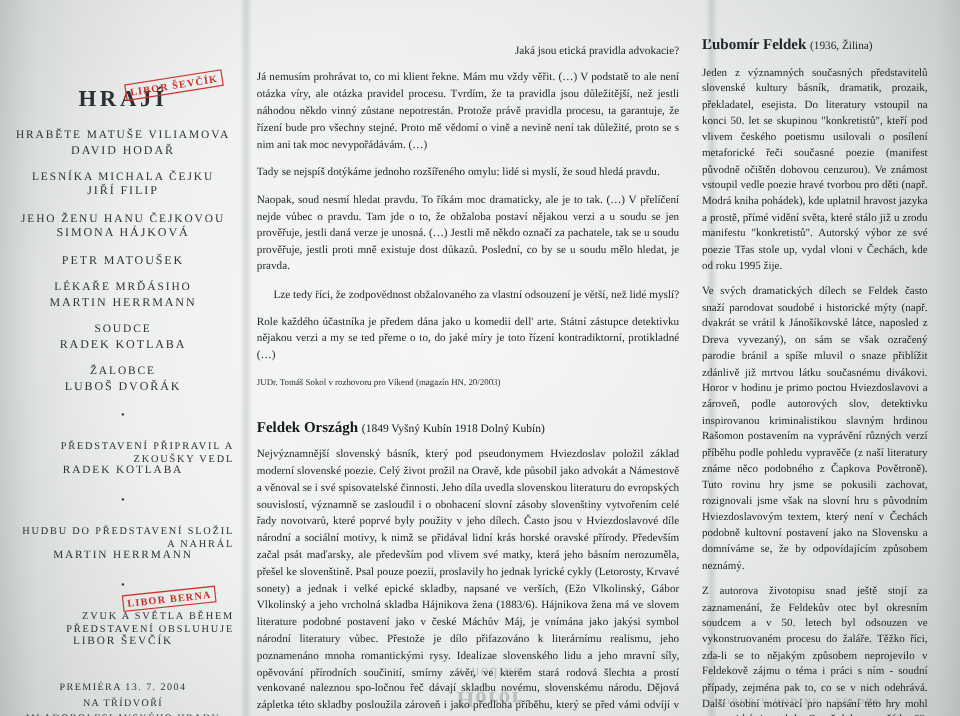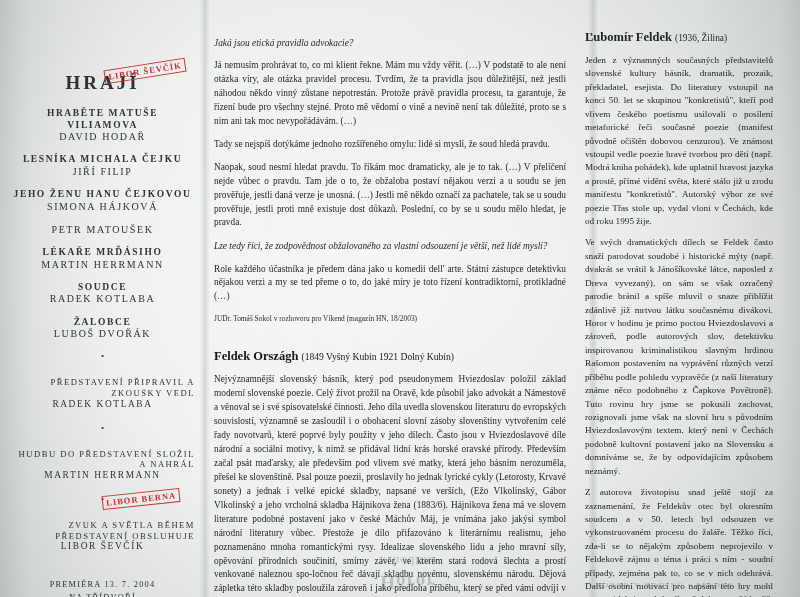--- a/index.html
+++ b/index.html
@@ -34,21 +34,21 @@
     text-align:center;
     color:#2b2f33;
   }
   .hraji{
     font-family:"Liberation Serif", serif;
     font-size:19px;letter-spacing:3px;font-weight:bold;
     margin-top:28px;margin-bottom:14px;color:#2d3135;
   }
   .castblock{margin-bottom:11px;line-height:1.22;}
   .role{
-    font-size:9.5px;letter-spacing:1.6px;font-weight:bold;color:#2f3337;
+    font-size:9.5px;letter-spacing:1.6px;font-weight:normal;color:#2f3337;
     text-transform:uppercase;
   }
   .actor{
     font-size:10px;letter-spacing:1.6px;color:#2f3337;
     text-transform:uppercase;
   }
   .creditblock{margin-top:16px;margin-bottom:12px;line-height:1.25;}
   .credit-label{font-size:8.6px;letter-spacing:1.5px;text-transform:uppercase;color:#2f3337;text-align:right;}
   .credit-name{font-size:9.4px;letter-spacing:1.6px;text-transform:uppercase;color:#2f3337;}
   .dot{font-size:9px;margin:6px 0 6px 0;color:#34383c;}
@@ -69,21 +69,21 @@
   .redbox.b1{left:104px;top:64px;transform:rotate(-9deg);}
   .redbox.b2{left:102px;top:492px;transform:rotate(-6deg);}
 
   
   .mid{
     position:absolute;left:210px;top:0;width:370px;height:597px;
     padding:36px 14px 10px 4px;box-sizing:border-box;
     color:#1d2226;
   }
   .q{
-    font-style:italic;font-size:9.4px;line-height:1.5;margin-bottom:9px;
+    font-size:9.4px;line-height:1.5;margin-bottom:9px;text-align:right;
   }
   .p{
     font-size:9.3px;line-height:1.5;margin-bottom:9px;text-align:justify;
   }
   .src{
     font-size:7.4px;margin-top:10px;color:#2a2f33;
   }
   .midtitle{
     font-size:12.5px;font-weight:bold;margin:26px 0 9px 0;color:#15191c;
   }
@@ -179,25 +179,25 @@
   <div class="redbox b1">LIBOR ŠEVČÍK</div>
   <div class="redbox b2">LIBOR BERNA</div>
 
   <div class="mid">
     <div class="q">Jaká jsou etická pravidla advokacie?</div>
     <div class="p">Já nemusím prohrávat to, co mi klient řekne. Mám mu vždy věřit. (…) V podstatě to ale není otázka víry, ale otázka pravidel procesu. Tvrdím, že ta pravidla jsou důležitější, než jestli náhodou někdo vinný zůstane nepotrestán. Protože právě pravidla procesu, ta garantuje, že řízení bude pro všechny stejné. Proto mě vědomí o vině a nevině není tak důležité, proto se s nim ani tak moc nevypořádávám. (…)</div>
     <div class="p">Tady se nejspíš dotýkáme jednoho rozšířeného omylu: lidé si myslí, že soud hledá pravdu.</div>
     <div class="p">Naopak, soud nesmí hledat pravdu. To říkám moc dramaticky, ale je to tak. (…) V přelíčení nejde vůbec o pravdu. Tam jde o to, že obžaloba postaví nějakou verzi a u soudu se jen prověřuje, jestli daná verze je unosná. (…) Jestli mě někdo označí za pachatele, tak se u soudu prověřuje, jestli proti mně existuje dost důkazů. Poslední, co by se u soudu mělo hledat, je pravda.</div>
     <div class="q">Lze tedy říci, že zodpovědnost obžalovaného za vlastní odsouzení je větší, než lidé myslí?</div>
     <div class="p">Role každého účastníka je předem dána jako u komedii dell' arte. Státní zástupce detektivku nějakou verzi a my se ted přeme o to, do jaké míry je toto řízení kontradiktorní, protikladné (…)</div>
-    <div class="src">JUDr. Tomáš Sokol v rozhovoru pro Víkend (magazín HN, 18/2003)</div>
+    <div class="src">JUDr. Tomáš Sokol v rozhovoru pro Víkend (magazín HN, 20/2003)</div>
 
     <div class="midtitle">
       <span>Feldek Országh</span>
-      <span class="yrs">(1849 Vyšný Kubín  1921 Dolný Kubín)</span>
+      <span class="yrs">(1849 Vyšný Kubín  1918 Dolný Kubín)</span>
     </div>
     <div class="p">Nejvýznamnější slovenský básník, který pod pseudonymem Hviezdoslav položil základ moderní slovenské poezie. Celý život prožil na Oravě, kde působil jako advokát a Námestově a věnoval se i své spisovatelské činnosti. Jeho díla uvedla slovenskou literaturu do evropských souvislostí, významně se zasloudil i o obohacení slovní zásoby slovenštiny vytvořením celé řady novotvarů, které poprvé byly použity v jeho dílech. Často jsou v Hviezdoslavové díle národní a sociální motivy, k nimž se přidával lidní krás horské oravské přírody. Především začal psát maďarsky, ale především pod vlivem své matky, která jeho básním nerozuměla, přešel ke slovenštině. Psal pouze poezii, proslavily ho jednak lyrické cykly (Letorosty, Krvavé sonety) a jednak i velké epické skladby, napsané ve verších, (Ežo Vlkolinský, Gábor Vlkolinský a jeho vrcholná skladba Hájnikova žena (1883/6). Hájnikova žena má ve slovem literature podobné postavení jako v české Máchův Máj, je vnímána jako jakýsi symbol národní literatury vůbec. Přestože je dílo přifazováno k literárnímu realismu, jeho poznamenáno mnoha romantickými rysy. Idealizae slovenského lidu a jeho mravní síly, opěvování přírodních součinití, smírny závěr, ve kterém stará rodová šlechta a prostí venkované naleznou spo-ločnou řeč dávají skladbu novému, slovenskému národu. Dějová zápletka této skladby posloužila zároveň i jako předloha příběhu, který se před vámi odvíjí v této divadelní hře, dokonce i jména vystupujících postav přímo odkazují na Hviezdoslavův text.</div>
   </div>
 
   <div class="right">
     <div class="rtitle">
       <span>Ľubomír Feldek</span>
       <span class="yrs">(1936, Žilina)</span>
     </div>
     <div class="rp">Jeden z významných současných představitelů slovenské kultury básník, dramatik, prozaik, překladatel, esejista. Do literatury vstoupil na konci 50. let se skupinou "konkretistů", kteří pod vlivem českého poetismu usilovali o posílení metaforické řeči současné poezie (manifest původně očištěn dobovou cenzurou). Ve známost vstoupil vedle poezie hravé tvorbou pro děti (např. Modrá kniha pohádek), kde uplatnil hravost jazyka a prostě, přímé vidění světa, které stálo již u zrodu manifestu "konkretistů". Autorský výbor ze své poezie Třas stole up, vydal vloni v Čechách, kde od roku 1995 žije.</div>

